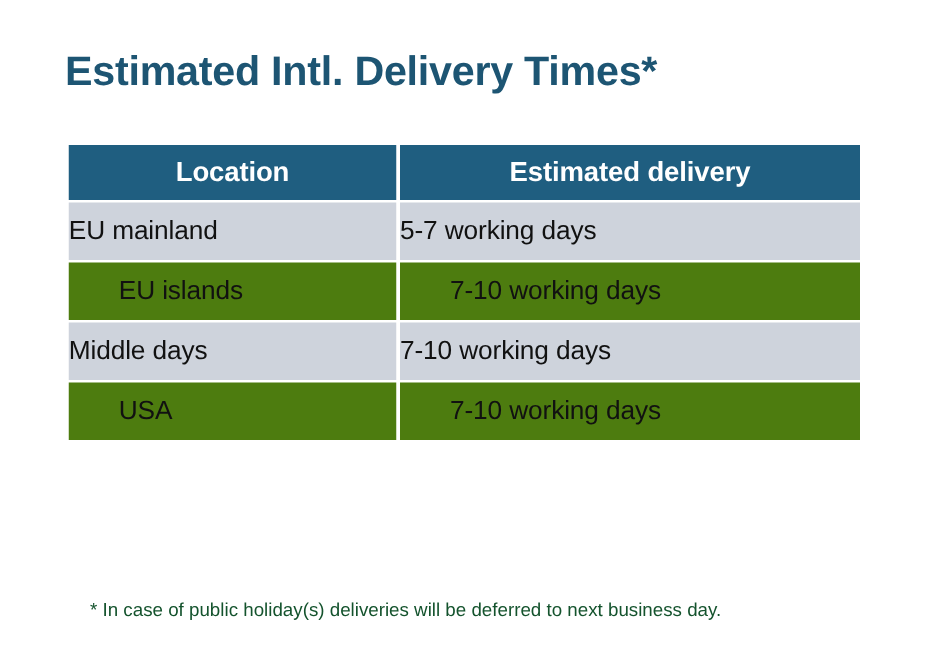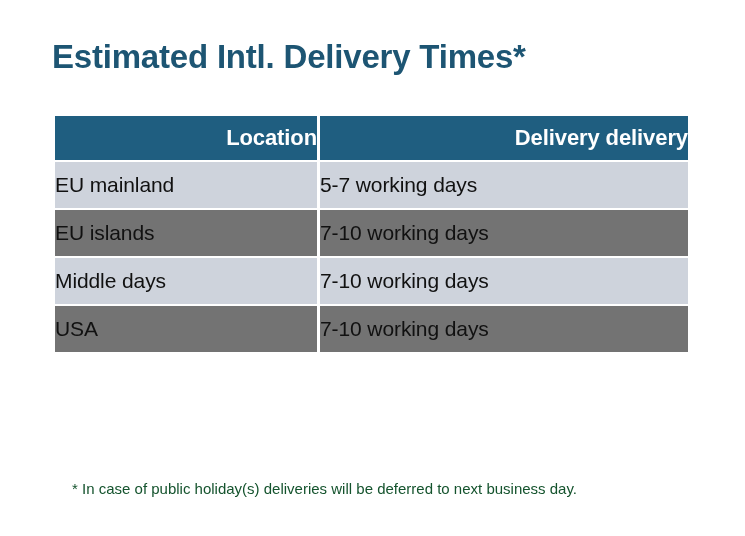--- a/index.html
+++ b/index.html
@@ -51,21 +51,21 @@
   }
 
   .col-location { width: 262px; }
   .col-delivery { width: 368px; }
 
   .header-cell {
     background: #1f5e80;
     color: #ffffff;
     font-size: 22px;
     font-weight: bold;
-    text-align: right;
+    text-align: center;
     height: 44px;
     padding: 0 0 0 14px;
     letter-spacing: -0.1px;
     white-space: nowrap;
     box-sizing: border-box;
     vertical-align: middle;
   }
 
   .data-cell {
     font-size: 21px;
@@ -73,21 +73,21 @@
     color: #111111;
     height: 46px;
     padding: 0 0 0 14px;
     letter-spacing: -0.1px;
     white-space: nowrap;
     box-sizing: border-box;
     vertical-align: middle;
   }
 
   tr.row-odd .data-cell { background: #ced3dc; margin-left: 20px; }
-  tr.row-even .data-cell { background: #737373; }
+  tr.row-even .data-cell { background: #4d7c0f; padding-left: 40px; }
 
   .footnote {
     position: absolute;
     left: 72px;
     top: 479px;
     font-size: 15px;
     color: #14532d;
     line-height: 20px;
     white-space: nowrap;
   }
@@ -100,21 +100,21 @@
   <div class="page-title">Estimated Intl. Delivery Times*</div>
 
   <table class="delivery-table">
     <colgroup>
       <col class="col-location">
       <col class="col-delivery">
     </colgroup>
     <thead>
       <tr>
         <th class="header-cell">Location</th>
-        <th class="header-cell">Delivery delivery</th>
+        <th class="header-cell">Estimated delivery</th>
       </tr>
     </thead>
     <tbody>
       <tr class="row-odd">
         <td class="data-cell">EU mainland</td>
         <td class="data-cell">5-7 working days</td>
       </tr>
       <tr class="row-even">
         <td class="data-cell">EU islands</td>
         <td class="data-cell">7-10 working days</td>

